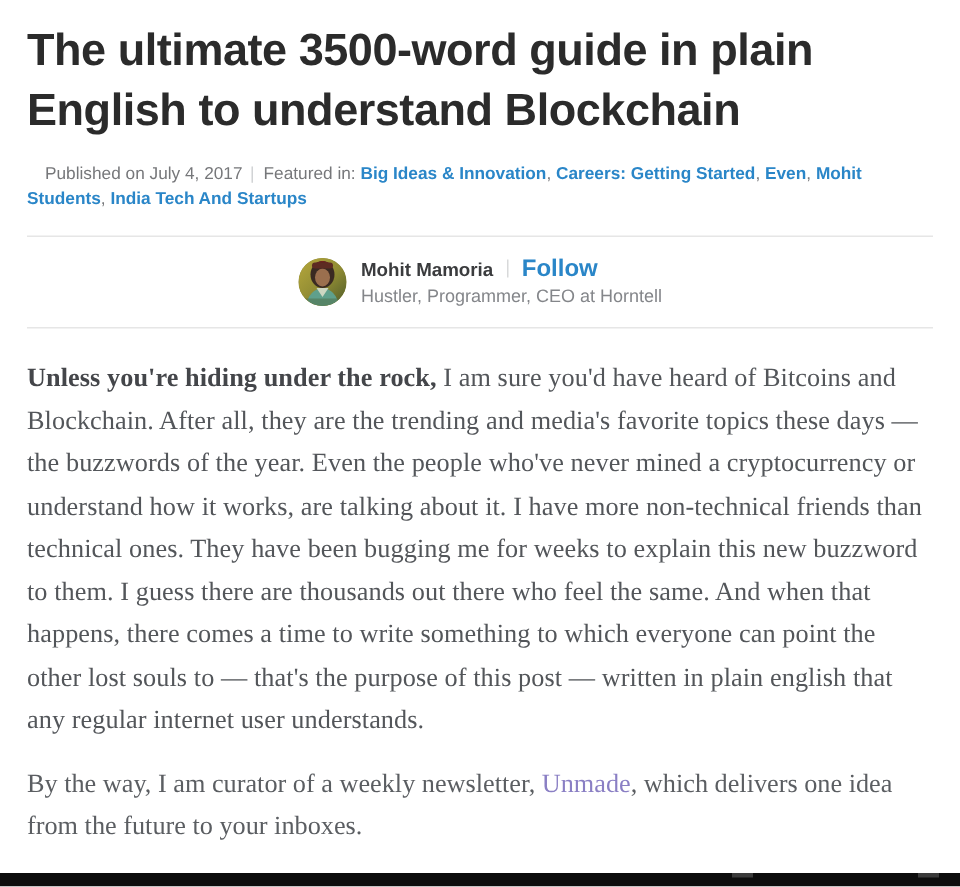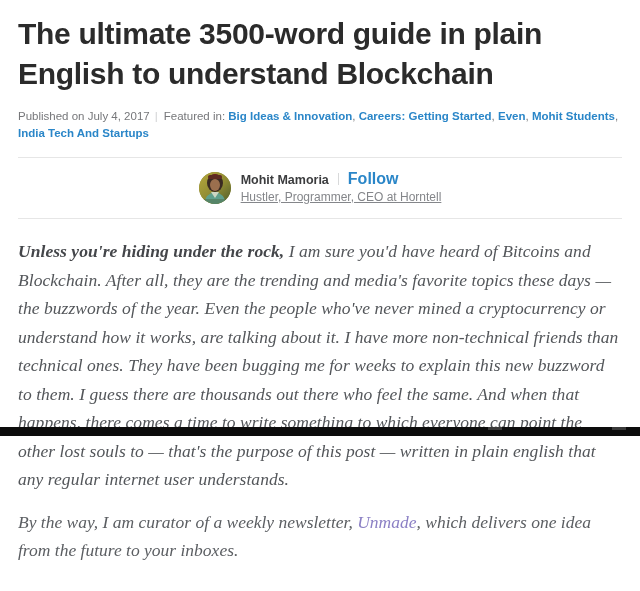--- a/index.html
+++ b/index.html
@@ -12,21 +12,21 @@
     height: 591px;
     overflow: hidden;
     background: #ffffff;
     font-family: "Liberation Sans", sans-serif;
     -webkit-font-smoothing: antialiased;
   }
 
   .page {
     position: relative;
     width: 640px;
-    height: 436px;
+    height: 591px;
     box-sizing: border-box;
     background: #ffffff;
   }
 
   .article {
     padding: 0 18px;
     box-sizing: border-box;
   }
 
   
@@ -44,20 +44,21 @@
   
   .meta {
     margin-top: 14px;
     font-size: 11.5px;
     line-height: 17px;
     color: #76777a;
     font-family: "Liberation Sans", sans-serif;
   }
   .meta .published {
     color: #76777a;
+    margin-left: 12px;
   }
   .meta .sep {
     display: inline-block;
     color: #cfd1d3;
     padding: 0 6px 0 5px;
   }
   .meta .featured-label {
     color: #76777a;
   }
   .meta .tag {
@@ -131,21 +132,20 @@
     font-size: 16px;
     text-decoration: none;
     cursor: pointer;
     white-space: nowrap;
   }
   .author-headline {
     color: #84868a;
     font-size: 12px;
     margin-top: 2px;
     white-space: nowrap;
-    text-decoration: underline;
   }
 
   
   .stats {
     display: flex;
     align-items: center;
   }
   .stat {
     display: flex;
     align-items: center;
@@ -175,21 +175,20 @@
   
   .body {
     padding-top: 18px;
   }
   .body p {
     margin: 0 0 0 0;
     font-family: "Liberation Serif", serif;
     font-size: 17.5px;
     line-height: 28.5px;
     color: #53565a;
-    font-style: italic;
   }
   .body p.lead {
     letter-spacing: 0.05px;
   }
   .body p .lead-in {
     font-weight: bold;
     color: #44464a;
   }
   .body p.newsletter {
     margin-top: 14px;

